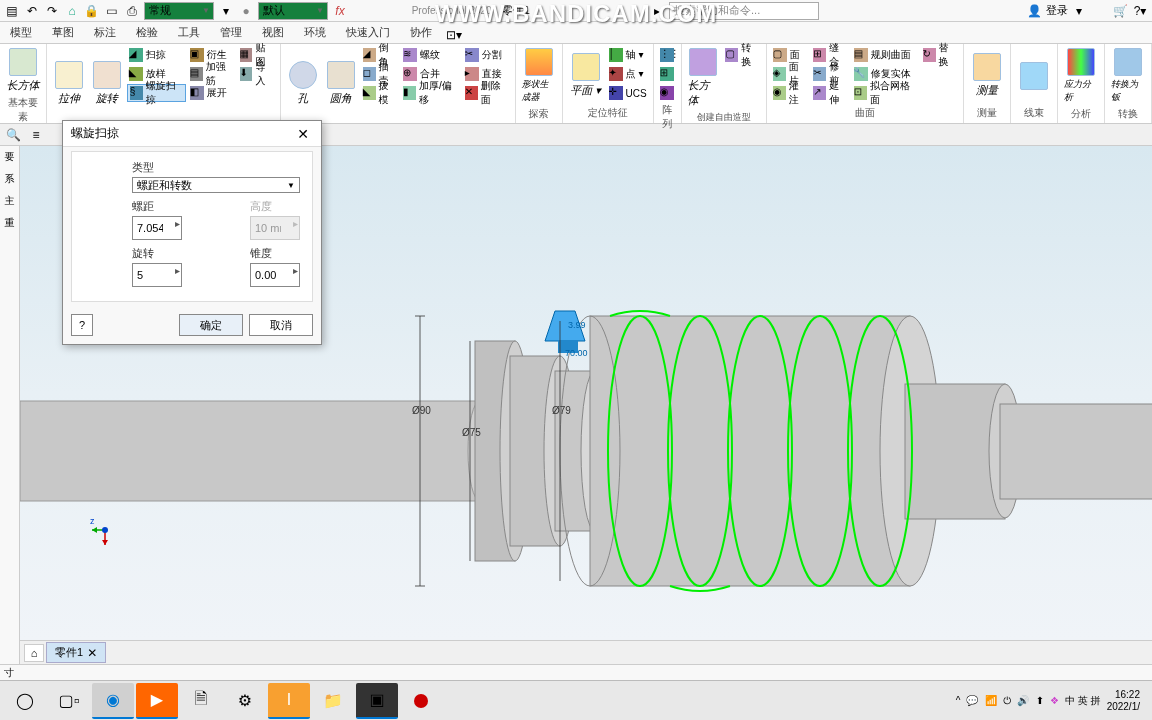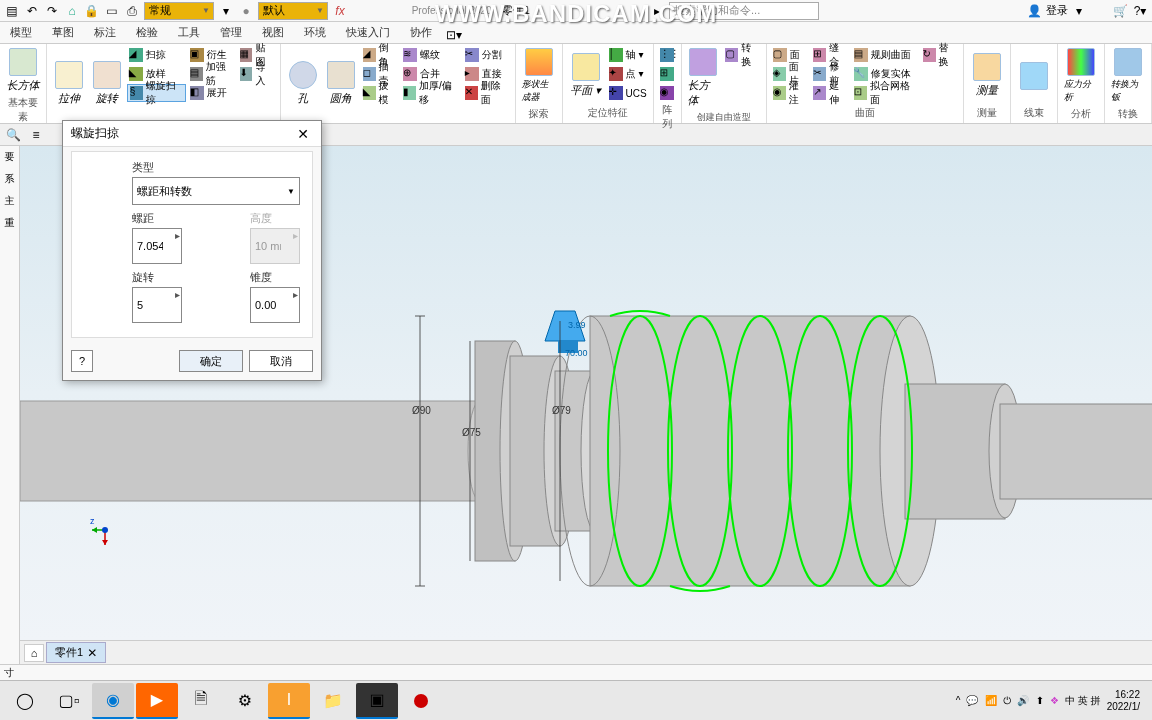--- a/index.html
+++ b/index.html
@@ -1,21 +1,21 @@
 <!DOCTYPE html>
 <html><head>
 <meta charset="utf-8">
 <style>
 * { margin: 0; padding: 0; box-sizing: border-box; font-family: "Microsoft YaHei", Arial, sans-serif; }
 body { width: 1152px; height: 720px; overflow: hidden; background: #f0f0f0; position: relative; }
 
 
 .toolbar-row1 { height: 22px; background: #f8f8f8; border-bottom: 1px solid #ccc; display: flex; align-items: center; padding: 0 4px; font-size: 11px; gap: 4px; }
 .tb-icon { width: 16px; height: 16px; display: inline-flex; align-items: center; justify-content: center; font-size: 12px; cursor: pointer; }
-.tb-dropdown { border: 1px solid #aaa; background: #eab308; height: 18px; padding: 0 18px 0 4px; font-size: 11px; position: relative; display: inline-flex; align-items: center; min-width: 70px; }
+.tb-dropdown { border: 1px solid #aaa; background: #15803d; height: 18px; padding: 0 18px 0 4px; font-size: 11px; position: relative; display: inline-flex; align-items: center; min-width: 70px; }
 .tb-dropdown::after { content: "▼"; position: absolute; right: 3px; font-size: 8px; color: #666; }
 .search-box { border: 1px solid #aaa; background: #fff; height: 18px; padding: 0 4px; font-size: 11px; width: 150px; display: inline-flex; align-items: center; color: #888; }
 .user-login { margin-left: auto; display: flex; align-items: center; gap: 3px; }
 
 
 .tab-row { height: 22px; background: #f8f8f8; display: flex; align-items: flex-end; font-size: 11px; border-bottom: 1px solid #ccc; }
 .tab-item { padding: 3px 10px; cursor: pointer; color: #333; }
 
 
 .ribbon { height: 80px; background: #fff; border-bottom: 1px solid #ccc; display: flex; font-size: 11px; }
@@ -44,25 +44,25 @@
 .dialog-title { background: #fff; padding: 4px 8px; font-size: 12px; display: flex; align-items: center; border-bottom: 1px solid #ddd; }
 .dialog-close { margin-left: auto; cursor: pointer; font-size: 14px; padding: 0 4px; }
 .dialog-tabs { display: flex; padding: 6px 8px 0; font-size: 11px; gap: 2px; }
 .dialog-tab { padding: 3px 8px; cursor: pointer; color: #444; }
 .dialog-tab.active { border-bottom: 2px solid #0078d4; color: #000; }
 .dialog-body { padding: 8px 12px; background: #fff; margin: 4px 8px; border: 1px solid #ddd; }
 .field-row { display: flex; gap: 20px; margin-bottom: 6px; }
 .field-col { flex: 1; margin-left: 48px; }
 .field-label { font-size: 11px; color: #333; margin-bottom: 2px; display: block; }
 .field-label.disabled { color: #aaa; }
-.field-input { width: 100%; height: 36px; border: 1px solid #888; padding: 0 18px 0 4px; font-size: 11px; position: relative; }
+.field-input { width: 100%; height: 24px; border: 1px solid #888; padding: 0 18px 0 4px; font-size: 11px; position: relative; }
 .field-input.disabled { background: #eee; color: #999; border-color: #ccc; }
 .input-wrap { position: relative; }
 .input-arrow { position: absolute; right: 2px; top: 2px; font-size: 10px; color: #555; cursor: pointer; }
-.type-select { width: 100%; height: 28px; border: 1px solid #888; font-size: 11px; padding: 0 4px; background: #fff; position: relative; display: flex; align-items: center; }
+.type-select { width: 100%; height: 16px; border: 1px solid #888; font-size: 11px; padding: 0 4px; background: #fff; position: relative; display: flex; align-items: center; }
 .type-select::after { content: "▼"; position: absolute; right: 4px; font-size: 8px; }
 .dialog-footer { padding: 8px; display: flex; align-items: center; gap: 6px; }
 .help-btn { width: 22px; height: 22px; border: 1px solid #888; background: #fff; font-size: 11px; cursor: pointer; }
 .footer-spacer { flex: 1; }
 .dlg-btn { width: 64px; height: 22px; border: 1px solid #888; background: #fff; font-size: 11px; cursor: pointer; }
 .dlg-btn.primary { background: #e8f0f8; }
 
 
 .model-canvas { position: absolute; left: 0; top: 0; width: 100%; height: 100%; }
 

